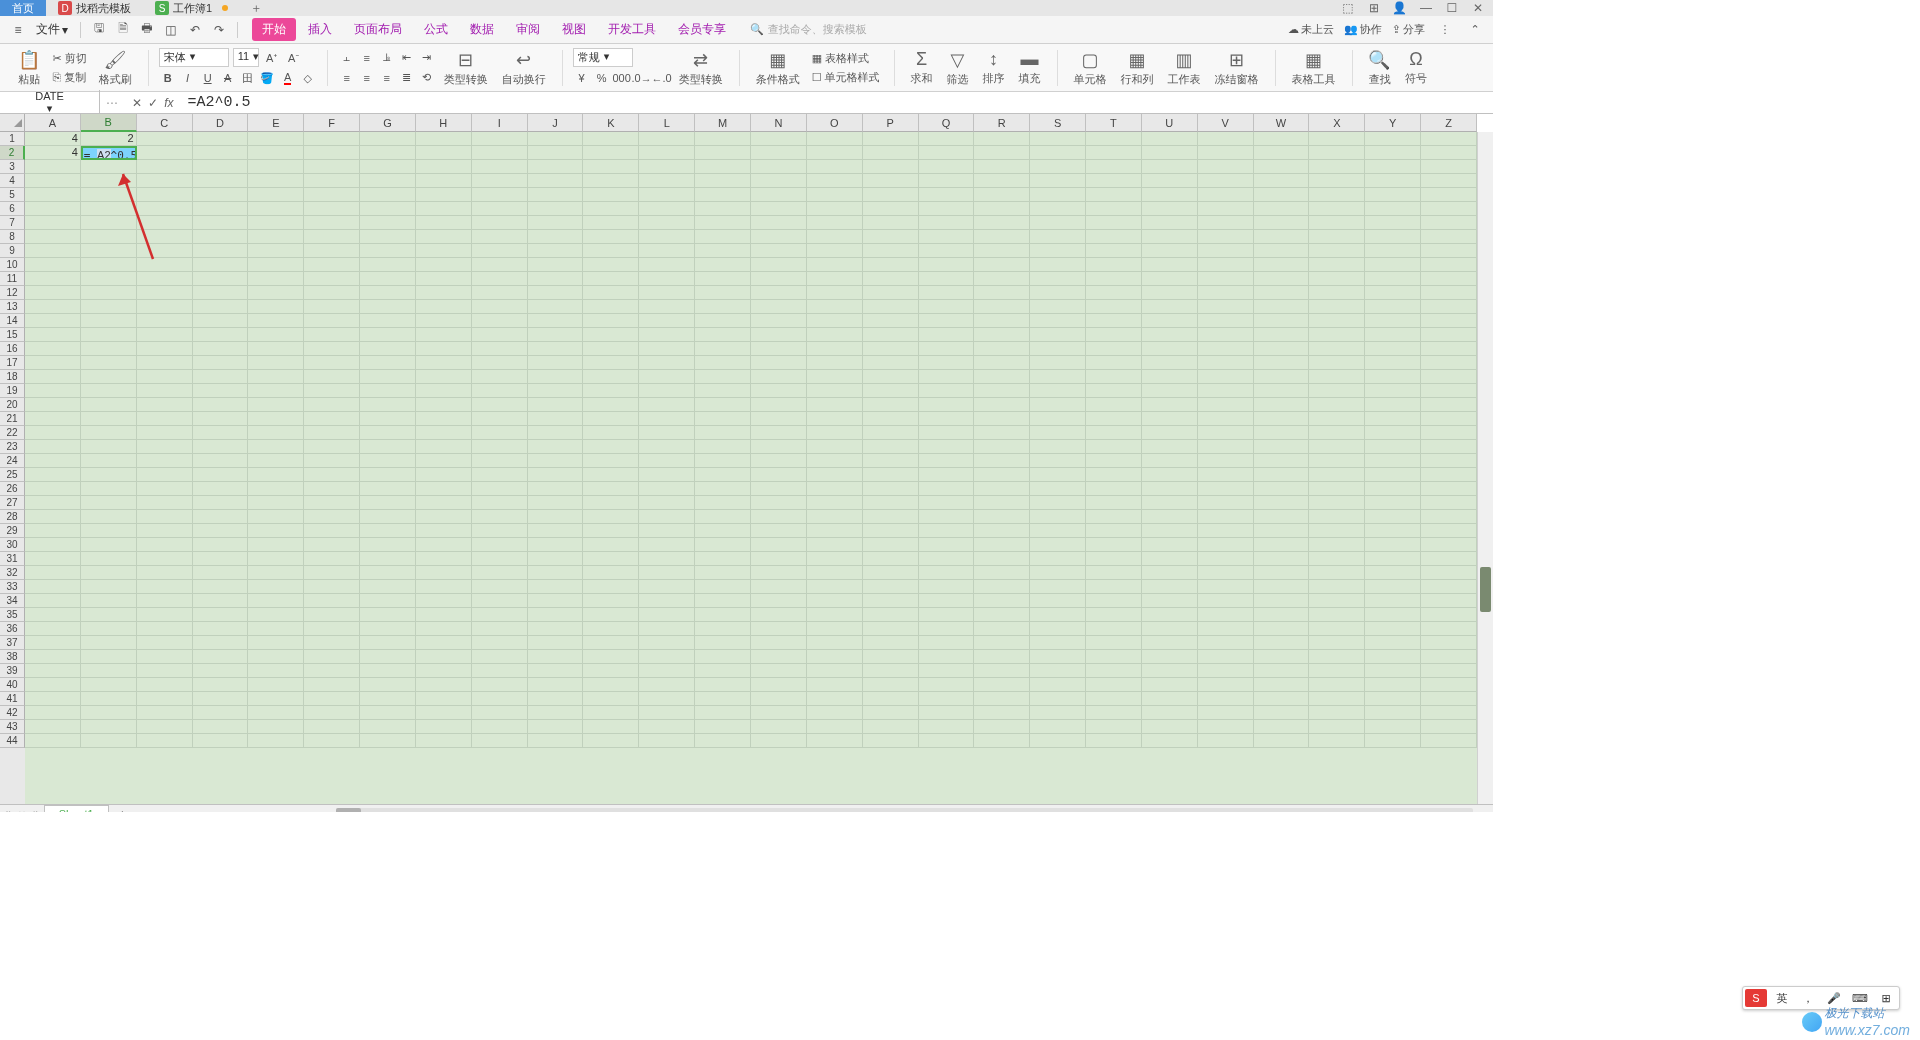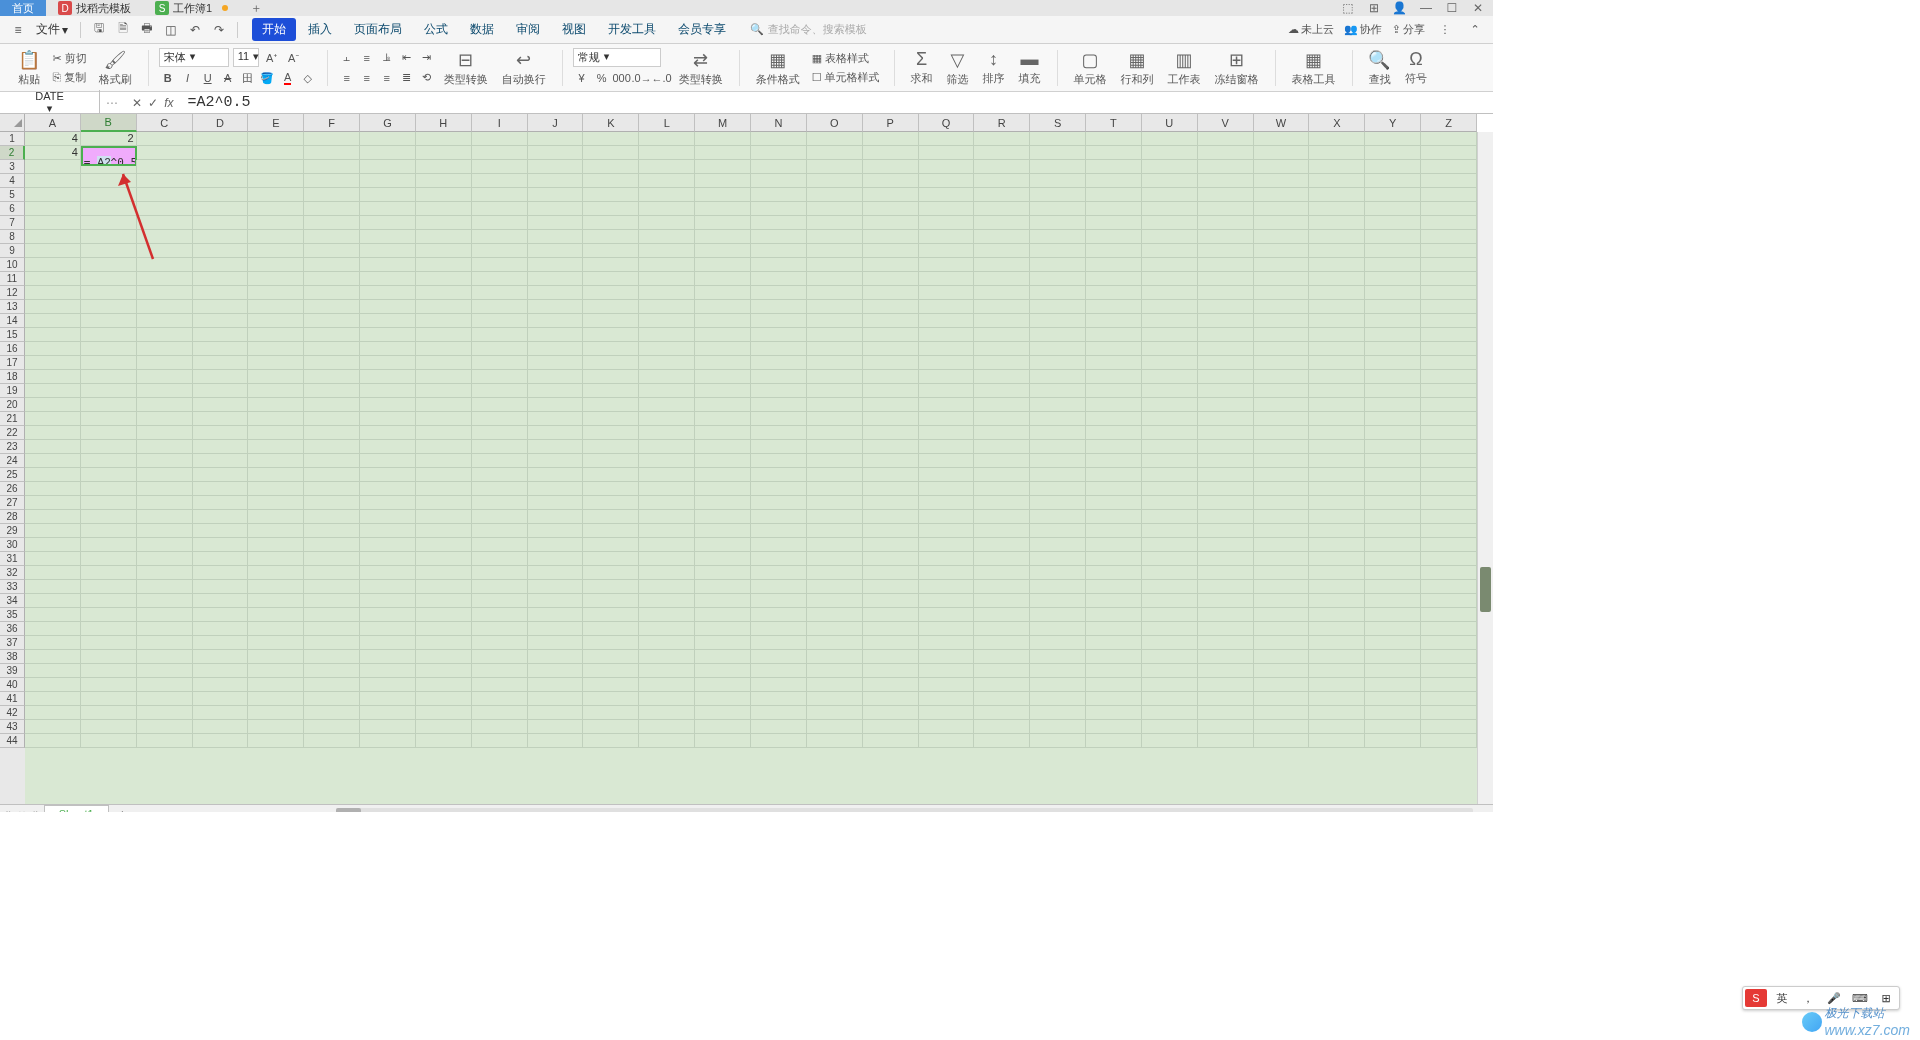--- a/index.html
+++ b/index.html
@@ -17,22 +17,22 @@
 .title-right { margin-left: auto; display: flex; align-items: center; gap: 8px; padding-right: 6px; }
 .title-icon { width: 18px; height: 18px; display: flex; align-items: center; justify-content: center; color: #666; cursor: pointer; }
 
 
 .menu-bar { height: 28px; display: flex; align-items: center; border-bottom: 1px solid #d0d0d0; padding: 0 8px; gap: 2px; background: #f5f5f5; }
 .menu-left { display: flex; align-items: center; gap: 4px; }
 .menu-icon-btn { width: 20px; height: 20px; display: flex; align-items: center; justify-content: center; color: #555; cursor: pointer; }
 .file-btn { display: flex; align-items: center; gap: 2px; padding: 0 4px; cursor: pointer; }
 .divider { width: 1px; height: 16px; background: #ccc; margin: 0 4px; }
 .menu-tabs { display: flex; align-items: center; gap: 2px; margin-left: 8px; }
-.menu-tab { padding: 3px 10px; cursor: pointer; font-size: 12px; color: #0c4a6e; border-radius: 3px; }
-.menu-tab.active { background: #1d4ed8; color: #fff; }
+.menu-tab { padding: 3px 10px; cursor: pointer; font-size: 12px; color: #a21caf; border-radius: 3px; }
+.menu-tab.active { background: #ec4899; color: #fff; }
 .search-box { display: flex; align-items: center; gap: 4px; margin-left: 12px; color: #aaa; font-size: 11px; }
 .menu-right { margin-left: auto; display: flex; align-items: center; gap: 10px; font-size: 11px; color: #555; }
 .menu-right-item { display: flex; align-items: center; gap: 2px; cursor: pointer; }
 
 
 .ribbon { height: 48px; display: flex; align-items: center; padding: 0 8px; gap: 2px; border-bottom: 1px solid #d0d0d0; background: #f8f8f8; }
 .ribbon-group { display: flex; align-items: center; gap: 2px; padding: 0 4px; }
 .ribbon-btn-lg { display: flex; flex-direction: column; align-items: center; justify-content: center; padding: 2px 6px; cursor: pointer; font-size: 11px; color: #555; gap: 1px; }
 .ribbon-btn-lg .icon { font-size: 18px; color: #666; }
 .ribbon-stack { display: flex; flex-direction: column; gap: 2px; }
@@ -56,21 +56,21 @@
 .corner::after { content: ''; width: 0; height: 0; border-style: solid; border-width: 0 0 8px 8px; border-color: transparent transparent #999 transparent; }
 .col-headers { position: absolute; top: 0; left: 25px; right: 16px; height: 18px; display: flex; background: #e8e8e8; z-index: 2; }
 .col-h { width: 56px; border-right: 1px solid #c0c0c0; border-bottom: 1px solid #b0b0b0; display: flex; align-items: center; justify-content: center; font-size: 11px; color: #444; }
 .col-h.selected { background: #cfd8c8; color: #2e7d32; border-bottom: 2px solid #4caf50; }
 .row-headers { position: absolute; top: 18px; left: 0; width: 25px; bottom: 0; background: #e8e8e8; z-index: 2; }
 .row-h { height: 14px; border-bottom: 1px solid #c0c0c0; border-right: 1px solid #b0b0b0; display: flex; align-items: center; justify-content: center; font-size: 10px; color: #444; }
 .row-h.selected { background: #cfd8c8; color: #2e7d32; border-right: 2px solid #4caf50; }
 .cells { position: absolute; top: 18px; left: 25px; right: 16px; bottom: 0; background: #d9e8d3; }
 .cell-row { display: flex; height: 14px; }
 .cell { width: 56px; height: 14px; border-right: 1px solid #c0d0bc; border-bottom: 1px solid #c0d0bc; font-size: 11px; padding: 0 2px; text-align: right; overflow: hidden; white-space: nowrap; font-family: Arial; }
-.cell.active { background: #f0abfc; border: 2px solid #4caf50; box-sizing: border-box; text-align: left; font-family: monospace; padding: 8px 1px; }
+.cell.active { background: #7dd3fc; border: 2px solid #4caf50; box-sizing: border-box; text-align: left; font-family: monospace; padding: 1px 1px; }
 .cell .ref { background: #d0e0f0; }
 .vscroll { position: absolute; right: 0; top: 18px; bottom: 0; width: 16px; background: #f0f0f0; border-left: 1px solid #d0d0d0; }
 .vscroll-thumb { position: absolute; left: 2px; right: 2px; top: 435px; height: 45px; background: #7a8a70; border-radius: 2px; }
 
 
 .red-arrow { position: absolute; top: 32px; left: 90px; width: 50px; height: 100px; z-index: 5; pointer-events: none; }
 
 
 .sheet-bar { height: 18px; display: flex; align-items: center; border-top: 1px solid #c0c0c0; background: #f0f0f0; font-size: 11px; }
 .sheet-nav { display: flex; gap: 2px; padding: 0 6px; color: #999; cursor: pointer; }
@@ -254,21 +254,21 @@
         <span>类型转换</span>
       </div>
     <div class="ribbon-btn-lg">
         <span class="icon">↩</span>
         <span>自动换行</span>
       </div>
   </div>
   <div class="ribbon-sep"></div>
   <div class="ribbon-group">
     <div class="ribbon-stack">
-      <div class="font-select" style="width:88px">
+      <div class="font-select" style="width:60px">
           <span>常规</span>
           <span>▾</span>
         </div>
       <div class="format-btns">
         <span class="fmt-btn">¥</span>
         <span class="fmt-btn">%</span>
         <span class="fmt-btn">000</span>
         <span class="fmt-btn">.0→</span>
         <span class="fmt-btn">←.0</span>
       </div>

